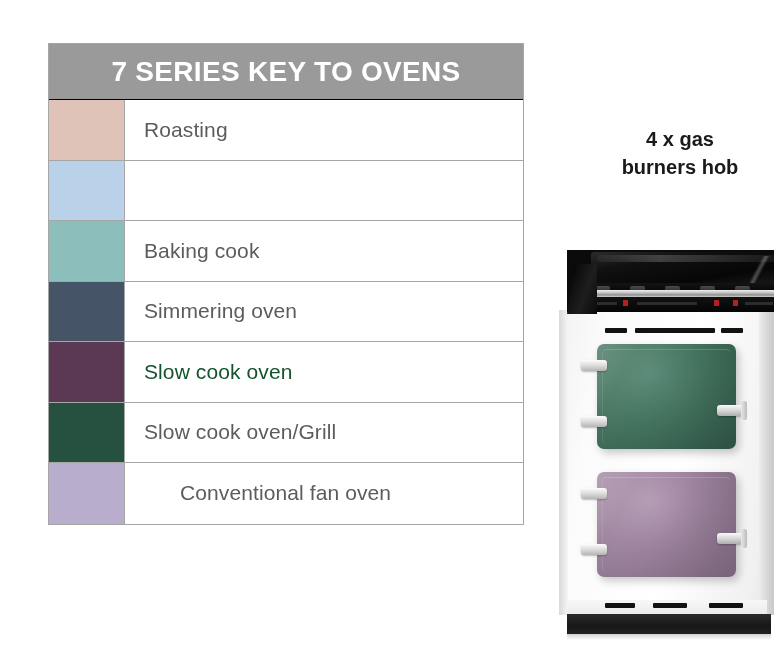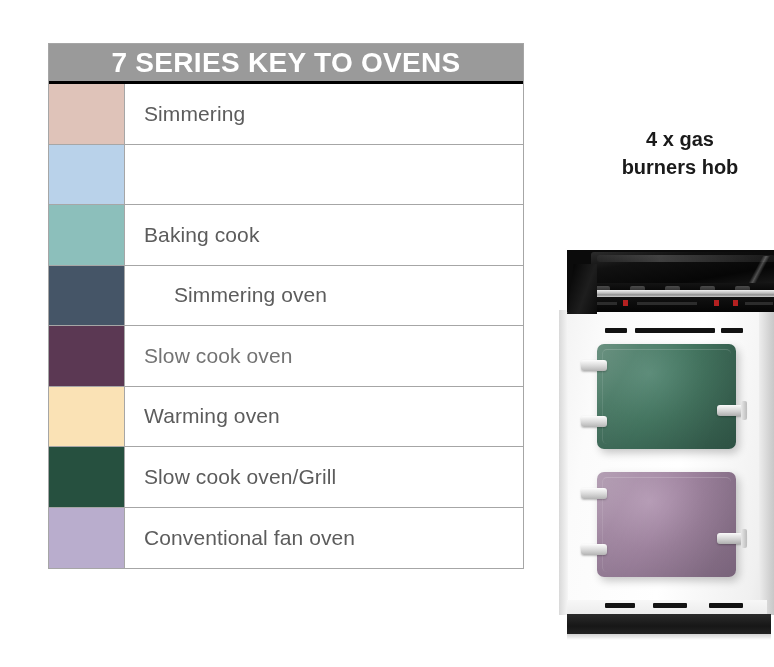--- a/index.html
+++ b/index.html
@@ -20,40 +20,40 @@
     position: absolute;
     left: 48px;
     top: 43px;
     width: 476px;
     box-sizing: border-box;
     border: 1px solid #a6a6a6;
     background: #ffffff;
   }
 
   #key-header {
-    height: 40px;
+    height: 56px;
     background: #9a9a9a;
     color: #ffffff;
     display: flex;
     align-items: center;
     justify-content: center;
     font-size: 28px;
     font-weight: bold;
     letter-spacing: 0.3px;
-    border-bottom: 3px solid #000000;
+    border-bottom: 1px solid #000000;
     box-sizing: border-box;
   }
 
   .key-row {
     display: flex;
     height: 60.5px;
     box-sizing: border-box;
     border-bottom: 1px solid #a6a6a6;
   }
-  .key-row:last-child { border-bottom: none; }
+  .key-row:last-child { border-bottom: none; gap: 36px; }
 
   .key-swatch {
     width: 76px;
     flex: 0 0 76px;
     box-sizing: border-box;
     border-right: 1px solid #a6a6a6;
   }
 
   .key-label {
     flex: 1 1 auto;
@@ -309,46 +309,42 @@
 </style>
 </head>
 <body>
 
 <div id="key-table">
 
   <div id="key-header" style="background: rgb(154, 154, 154);">7 SERIES KEY TO OVENS</div>
 
   <div class="key-row">
     <div class="key-swatch" style="background: rgb(223, 195, 185);"></div>
-    <div class="key-label" style="color: rgb(92, 92, 92);">Simmering</div>
+    <div class="key-label" style="color: rgb(92, 92, 92);">Roasting</div>
   </div>
 
   <div class="key-row">
     <div class="key-swatch" style="background: rgb(185, 210, 234);"></div>
   </div>
 
   <div class="key-row">
     <div class="key-swatch" style="background: rgb(140, 191, 187);"></div>
     <div class="key-label" style="color: rgb(92, 92, 92);">Baking cook</div>
   </div>
 
   <div class="key-row">
     <div class="key-swatch" style="background: rgb(69, 85, 103);"></div>
-    <div class="key-label" style="color: rgb(92, 92, 92); margin-left: 30px;">Simmering oven</div>
+    <div class="key-label" style="color: rgb(92, 92, 92);">Simmering oven</div>
   </div>
 
   <div class="key-row">
     <div class="key-swatch" style="background: rgb(91, 56, 83);"></div>
-    <div class="key-label" style="color: #737373;">Slow cook oven</div>
-  </div>
-
-  <div class="key-row">
-    <div class="key-swatch" style="background: rgb(250, 226, 181);"></div>
-    <div class="key-label" style="color: rgb(92, 92, 92);">Warming oven</div>
-  </div>
+    <div class="key-label" style="color: #14532d;">Slow cook oven</div>
+  </div>
+
 
   <div class="key-row">
     <div class="key-swatch" style="background: rgb(38, 80, 63);"></div>
     <div class="key-label" style="color: rgb(92, 92, 92);">Slow cook oven/Grill</div>
   </div>
 
   <div class="key-row">
     <div class="key-swatch" style="background: rgb(185, 173, 205);"></div>
     <div class="key-label" style="color: rgb(92, 92, 92);">Conventional fan oven</div>
   </div>

